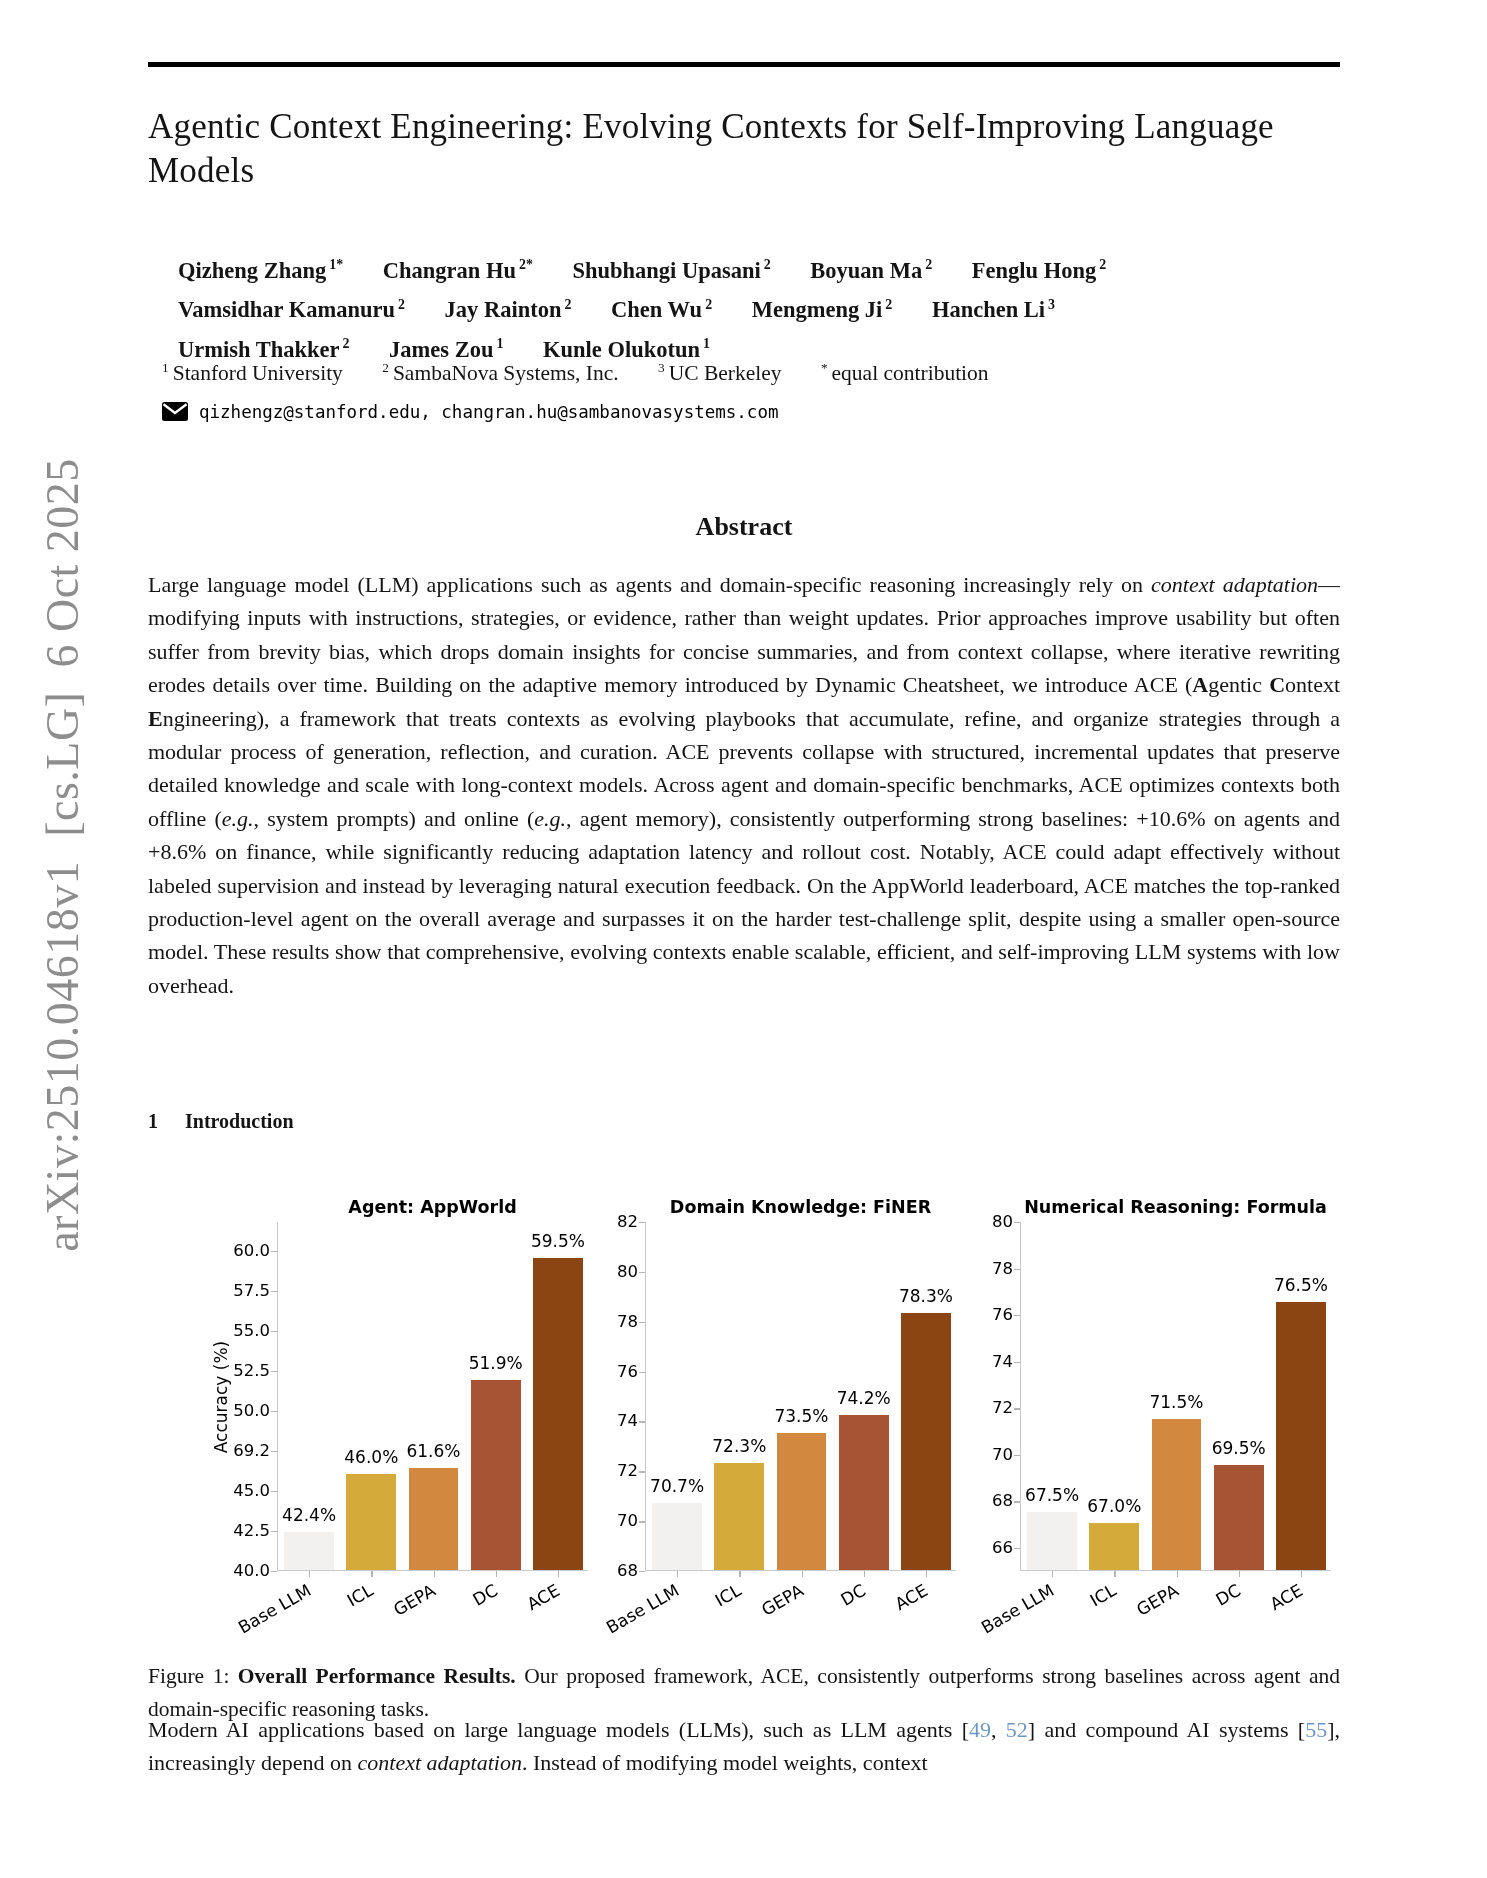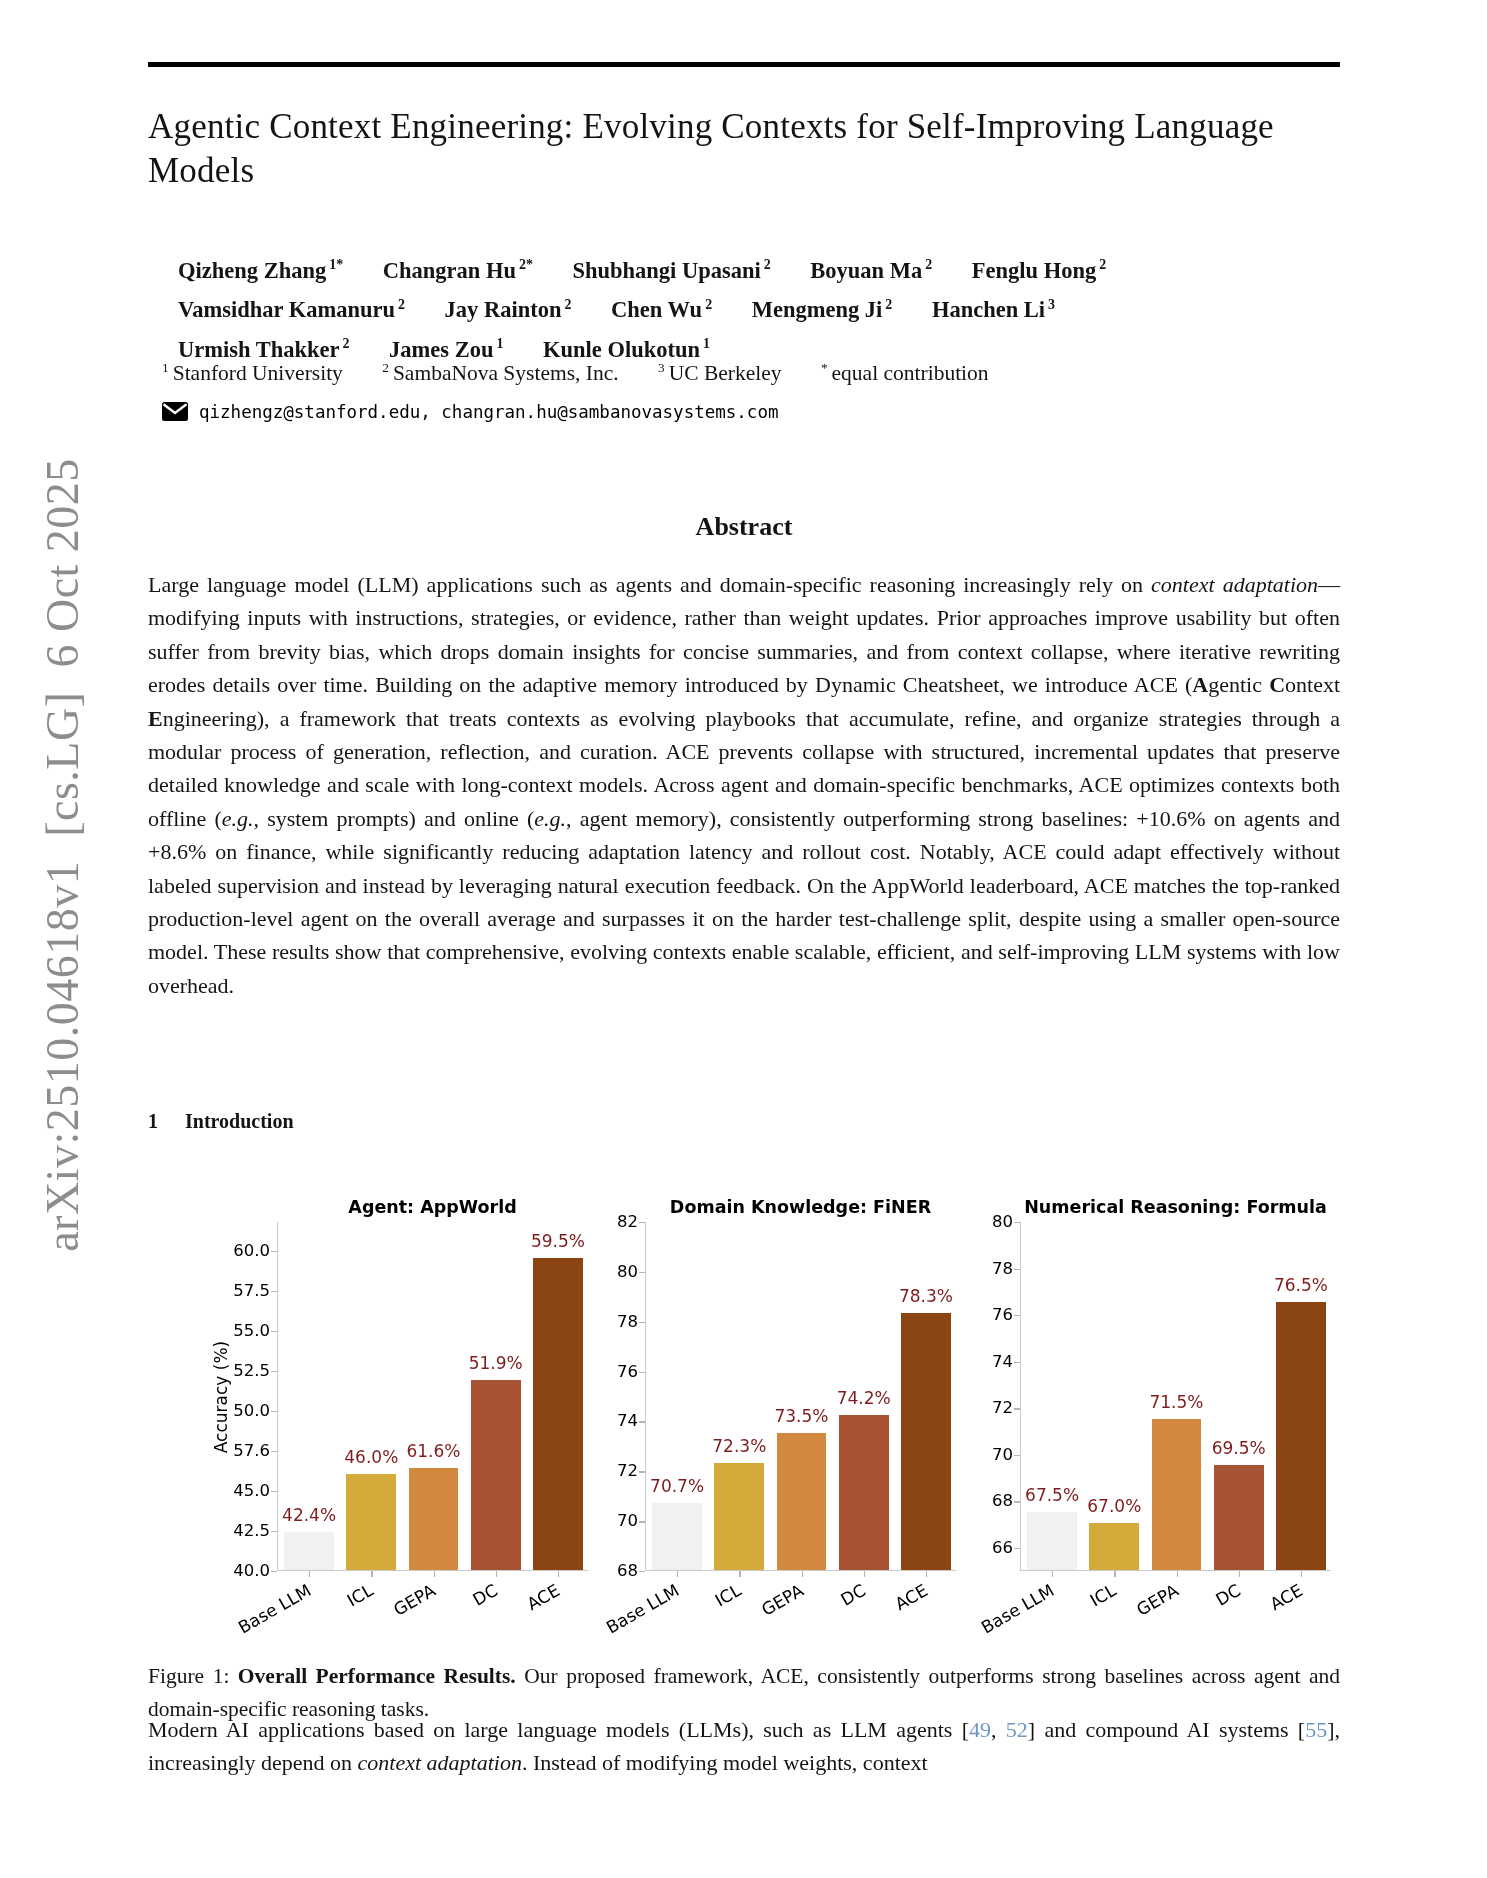--- a/index.html
+++ b/index.html
@@ -45,21 +45,21 @@
   .section-heading .sec-num { margin-right:27px; }
 
   
   .figure { position:absolute; top:1195px; left:0; width:1192px; height:475px; font-family:"DejaVu Sans","Liberation Sans",sans-serif; }
   .chart { position:absolute; top:0; width:380px; height:475px; }
   .chart-title { position:absolute; left:70px; top:2px; width:311px; text-align:center; font-size:17.5px; font-weight:bold; color:#000; white-space:nowrap; }
   .plot { position:absolute; left:70px; top:27px; width:311px; height:349px;
           border-left:1.4px solid #c9c9c9; border-bottom:1.4px solid #c9c9c9; }
   .ylabel { position:absolute; left:14px; top:202px; transform:translate(-50%,-50%) rotate(-90deg); font-size:17px; color:#000; white-space:nowrap; }
   .bar { position:absolute; bottom:0; }
-  .val-label { position:absolute; transform:translateX(-50%); font-size:17px; color:#7f1d1d; white-space:nowrap; }
+  .val-label { position:absolute; transform:translateX(-50%); font-size:17px; color:#000000; white-space:nowrap; }
   .ytick-label { position:absolute; width:56px; text-align:right; font-size:16.5px; color:#000; }
   .ytick-mark { position:absolute; height:1.4px; width:6px; background:#b5b5b5; }
   .xtick-mark { position:absolute; width:1.4px; height:6px; background:#b5b5b5; }
   .cat-label { position:absolute; font-size:17px; color:#000; white-space:nowrap; transform-origin:100% 0; transform:rotate(-30deg); }
 
   .figure-caption { position:absolute; top:1660px; left:0; width:100%; font-size:21.5px; line-height:32.5px; text-align:justify; }
   .intro-paragraph { position:absolute; top:1714px; left:0; width:100%; font-size:22px; line-height:32.5px; text-align:justify; }
 </style>
 </head>
 <body>
@@ -122,21 +122,21 @@
       <div class="chart" style="left:59px">
         <div class="chart-title">Agent: AppWorld</div>
         <div class="ylabel">Accuracy (%)</div>
         <div class="plot">
             <div class="ytick-label" style="left: -64px; top: 339px;">40.0</div>
             <div class="ytick-mark" style="left: -7px; top: 349px;"></div>
             <div class="ytick-label" style="left: -64px; top: 298.977px;">42.5</div>
             <div class="ytick-mark" style="left: -7px; top: 308.977px;"></div>
             <div class="ytick-label" style="left: -64px; top: 258.954px;">45.0</div>
             <div class="ytick-mark" style="left: -7px; top: 268.954px;"></div>
-            <div class="ytick-label" style="left: -64px; top: 218.931px;">57.6</div>
+            <div class="ytick-label" style="left: -64px; top: 218.931px;">69.2</div>
             <div class="ytick-mark" style="left: -7px; top: 228.931px;"></div>
             <div class="ytick-label" style="left: -64px; top: 178.908px;">50.0</div>
             <div class="ytick-mark" style="left: -7px; top: 188.908px;"></div>
             <div class="ytick-label" style="left: -64px; top: 138.885px;">52.5</div>
             <div class="ytick-mark" style="left: -7px; top: 148.885px;"></div>
             <div class="ytick-label" style="left: -64px; top: 98.8624px;">55.0</div>
             <div class="ytick-mark" style="left: -7px; top: 108.862px;"></div>
             <div class="ytick-label" style="left: -64px; top: 58.8394px;">57.5</div>
             <div class="ytick-mark" style="left: -7px; top: 68.8394px;"></div>
             <div class="ytick-label" style="left: -64px; top: 18.8165px;">60.0</div>

